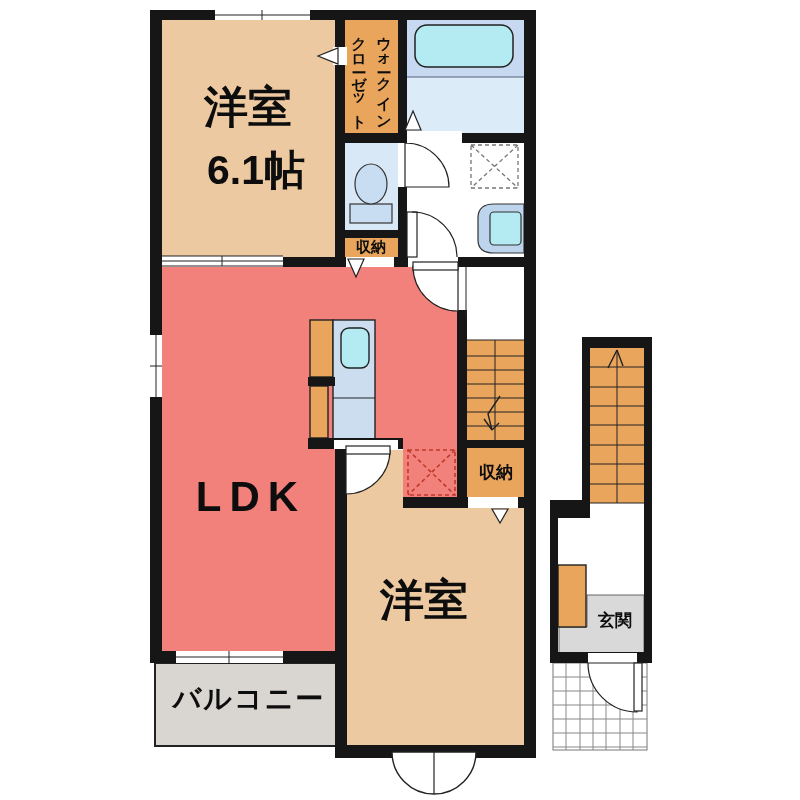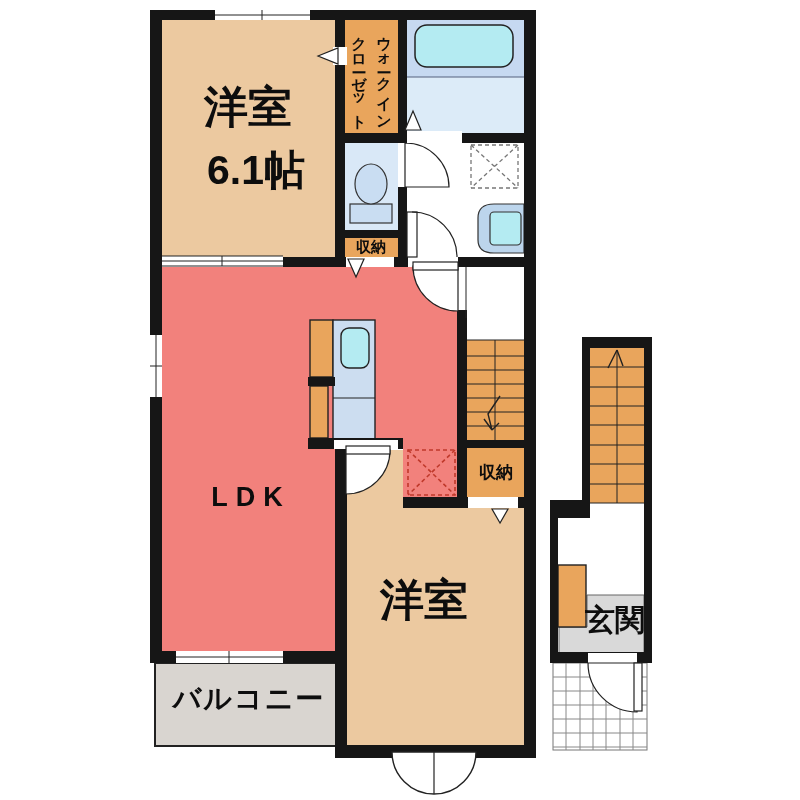--- a/index.html
+++ b/index.html
@@ -224,23 +224,23 @@
     </g>
     <g>
       <path d="M392,752 A42,42 0 0 0 476,752 L392,752 Z" fill="#fff" stroke="#222" stroke-width="1.4"></path>
       <line x1="434" y1="752" x2="434" y2="794" stroke="#222" stroke-width="1.2"></line>
     </g>
   </g>
 </svg>
 
   <div class="lbl" style="left:248px;top:107px;font-size:44px;">洋室</div>
   <div class="lbl" style="left:256px;top:170px;font-size:41px;">6.1帖</div>
-  <div class="lbl" style="left:251px;top:497px;font-size:27px;letter-spacing:8px;">LDK</div>
+  <div class="lbl" style="left:251px;top:497px;font-size:42px;letter-spacing:8px;">LDK</div>
   <div class="lbl" style="left:424px;top:600px;font-size:44px;">洋室</div>
   <div class="lbl" style="left:249px;top:699px;font-size:28px;letter-spacing:2px;text-align:right;">バルコニー</div>
   <div class="lbl" style="left:371px;top:246px;font-size:15px;">収納</div>
   <div class="lbl" style="left:496px;top:472px;font-size:17px;">収納</div>
-  <div class="lbl" style="left:615px;top:620px;font-size:30px;">玄関</div>
+  <div class="lbl" style="left:615px;top:620px;font-size:17px;">玄関</div>
   <div class="lbl-vert" style="left:347px;top:26px;width:50px;height:108px;font-size:15px;line-height:25px;letter-spacing:2px;">
     <span>ウォークイン</span>
     <span>クローゼット</span>
   </div>
 </div>
 
 </body></html>

